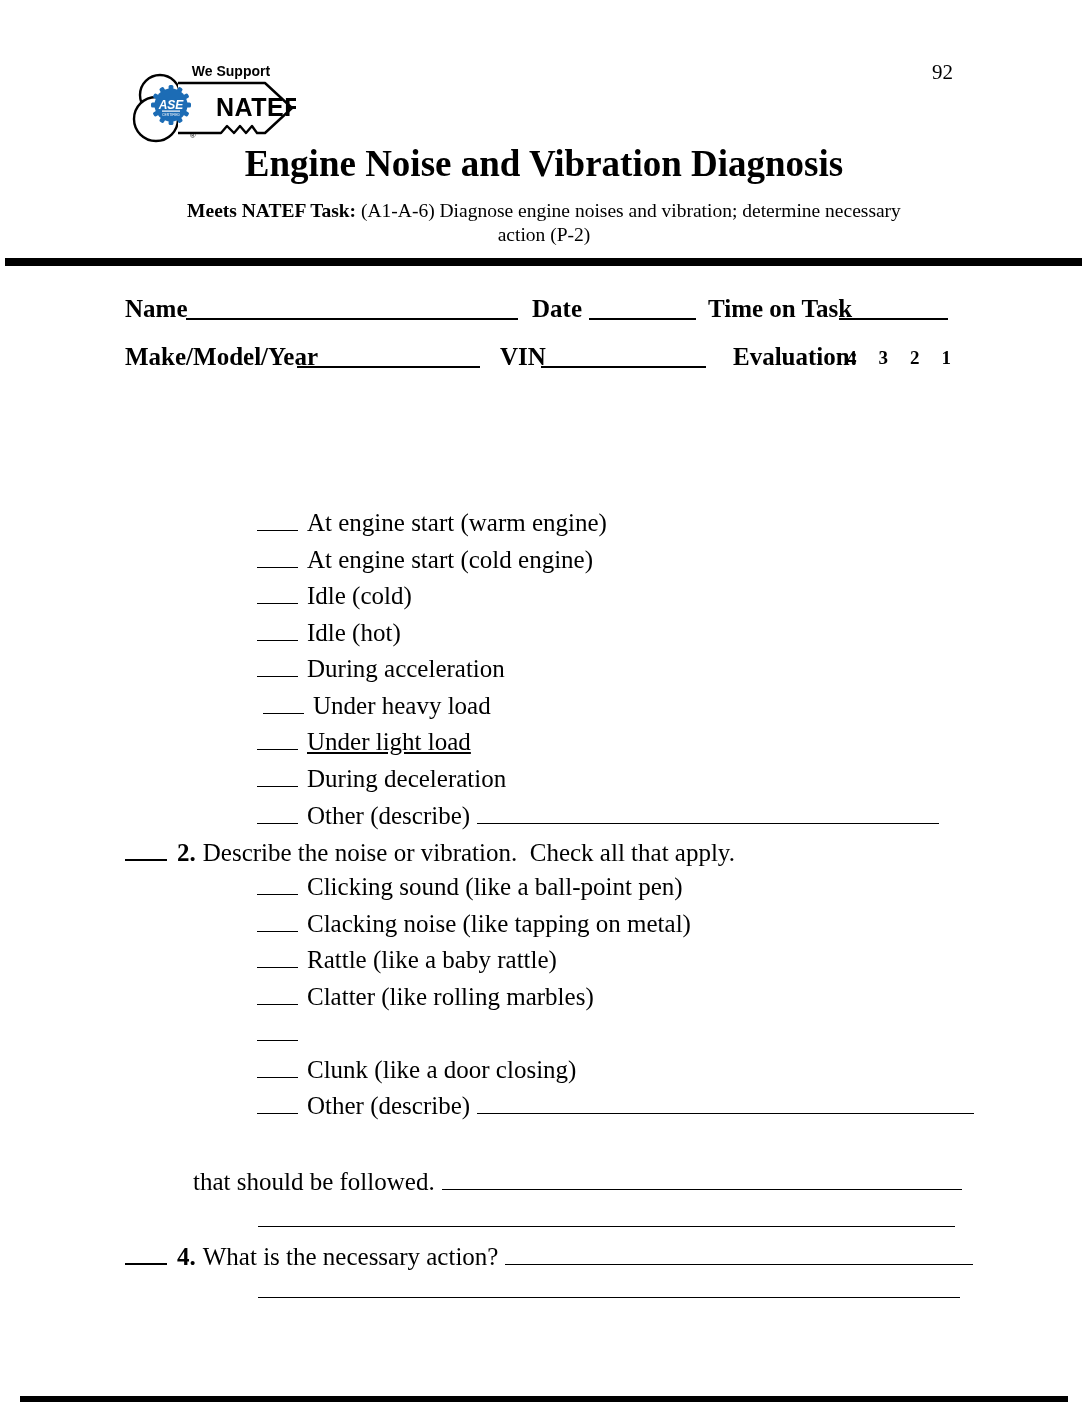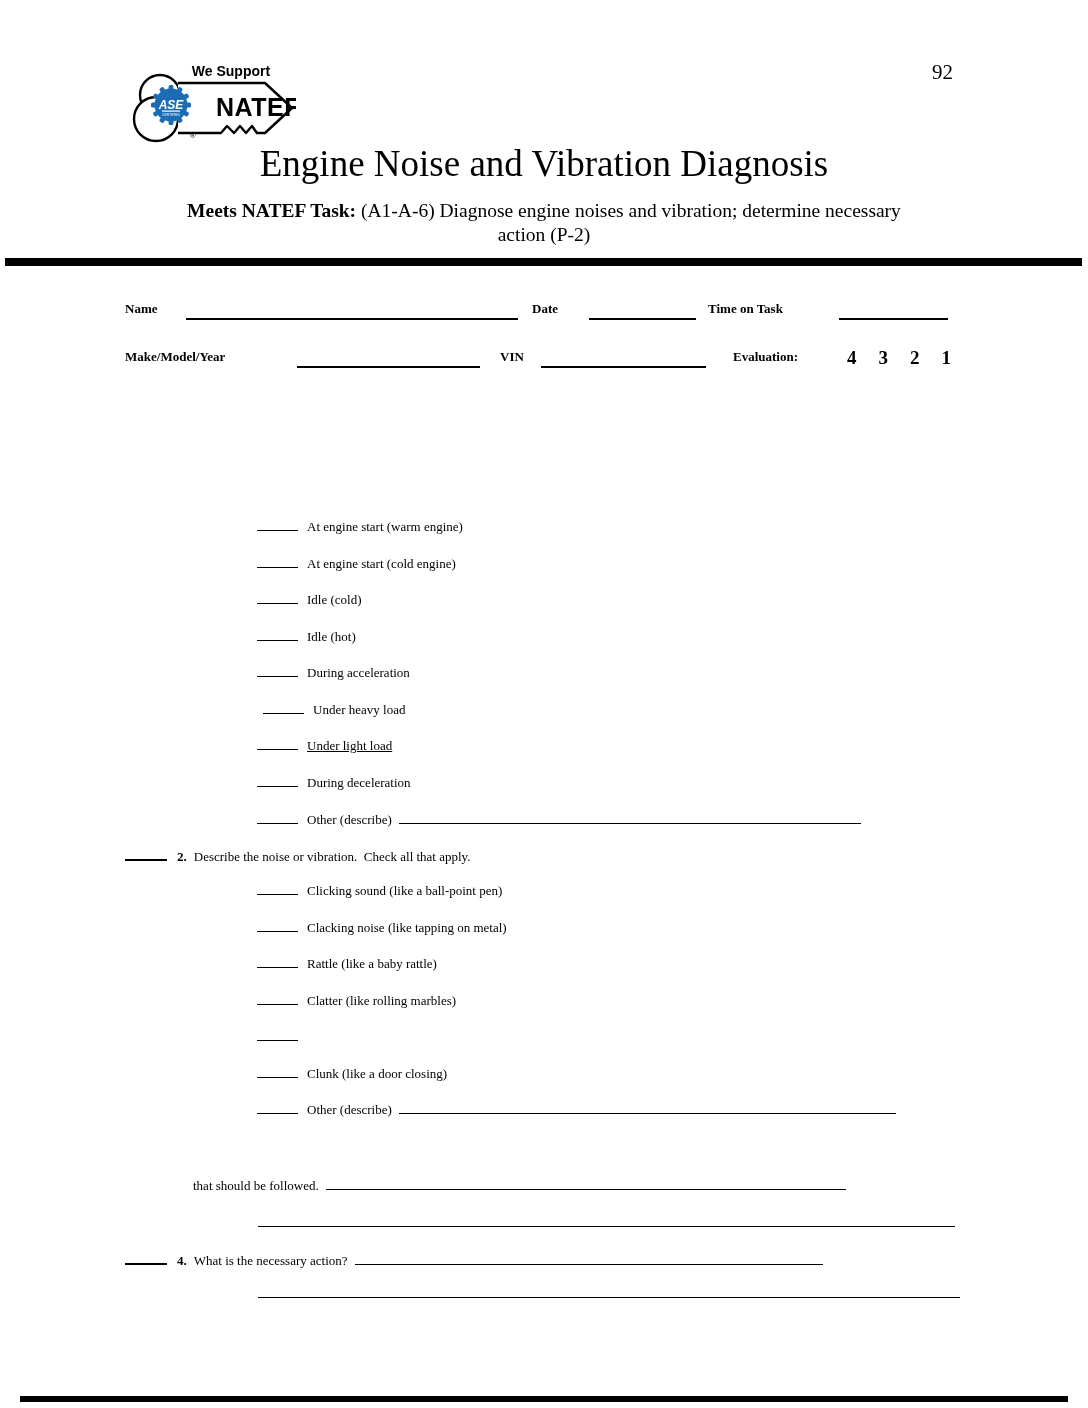--- a/index.html
+++ b/index.html
@@ -1,23 +1,23 @@
 <!DOCTYPE html>
 <html><head>
 <meta charset="utf-8">
 <style>
   html,body{margin:0;padding:0;background:#fff;}
   .page{position:relative;width:1088px;height:1408px;background:#ffffff;
         font-family:"Liberation Serif","DejaVu Serif",serif;color:#000;overflow:hidden;}
   .abs{position:absolute;}
   .b{font-weight:bold;}
   .center{left:0;width:1088px;text-align:center;}
-  .t19{font-size:13px;line-height:20px;}
+  .t19{font-size:25px;line-height:20px;}
   .prewrap{white-space:pre-wrap;}
-  .title{font-size:37px;line-height:40px;font-weight:normal;}
+  .title{font-size:37px;line-height:40px;font-weight:bold;}
   .subtitle{font-size:19.5px;line-height:23px;}
   .pageno{font-size:21px;font-weight:normal;}
   .rule{background:#000;}
   .uline{border-top:2px solid #000;height:0;}
   .thinline{border-top:1.7px solid #000;height:0;}
   .qblank{display:inline-block;width:42px;height:20px;border-bottom:2.6px solid #000;margin-right:10px;}
   .iblank{display:inline-block;width:41px;height:20px;border-bottom:1.7px solid #000;margin-right:9px;}
   .iline{display:inline-block;height:20px;border-bottom:1.7px solid #000;margin-left:7px;}
   .qnum{font-weight:bold;margin-right:7px;}
   .evals{display:flex;gap:22px;font-weight:bold;font-size:19px;}

